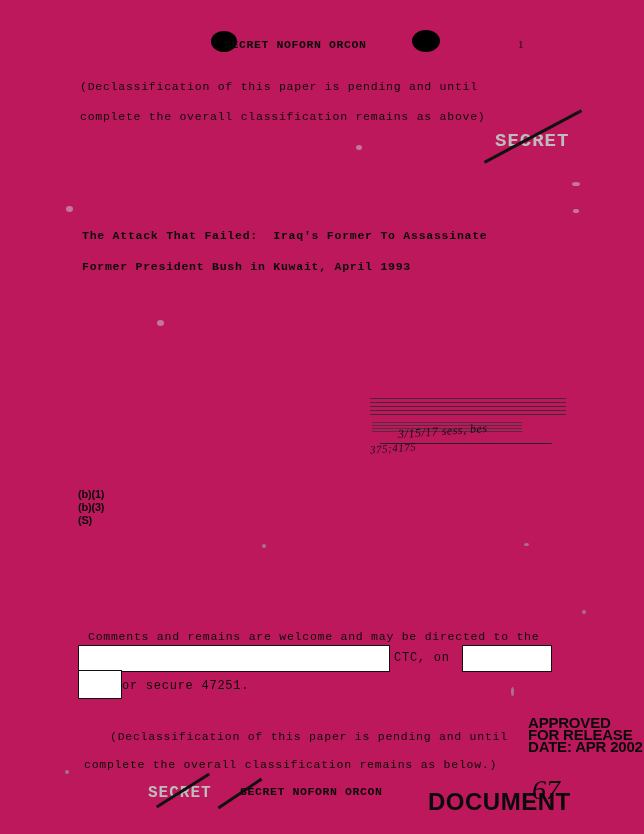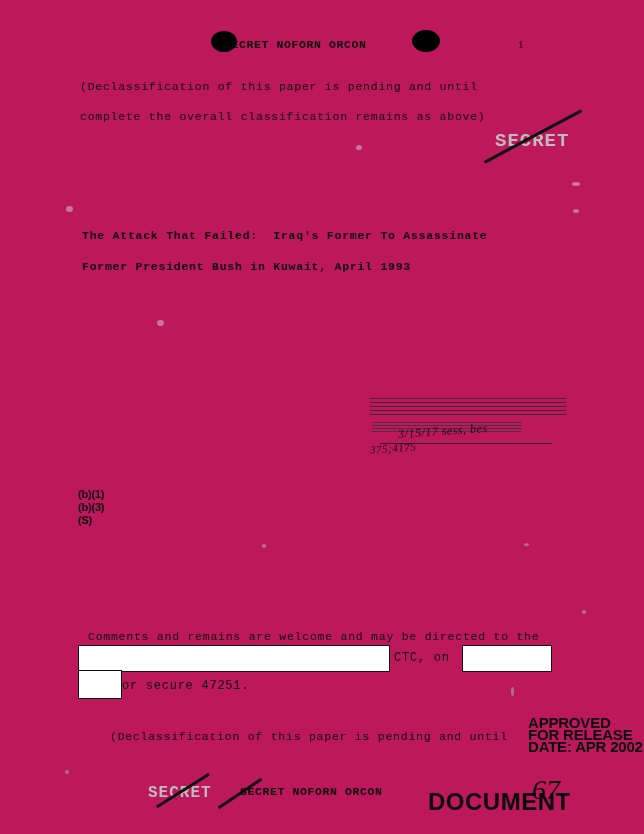--- a/index.html
+++ b/index.html
@@ -238,20 +238,21 @@
   </div>
 
   <div class="para" style="left:88px; top:622px;">Comments and remains are welcome and may be directed to the</div>
   <div class="redact-box" style="left:78px; top:645px; width:310px; height:25px;"></div>
   <div class="note-line" style="left:394px; top:651px;">CTC, on</div>
   <div class="redact-box" style="left:462px; top:645px; width:88px; height:25px;"></div>
   <div class="redact-box" style="left:78px; top:670px; width:42px; height:27px;"></div>
   <div class="note-line" style="left:122px; top:679px;">or secure 47251.</div>
 
   <div class="para" style="left:110px; top:722px;">(Declassification of this paper is pending and until</div>
+  <div class="para" style="left:84px; top:750px;">complete the overall classification remains as below.)</div>
 
   <div class="stamp">
     <div>APPROVED FOR RELEASE</div>
     <div>DATE: APR 2002</div>
   </div>
 
   <div class="ghost-stamp small" style="left:148px; top:784px;">SECRET</div>
   <div class="slash" style="left:152px; top:789px; width:62px; height:3px; transform: rotate(-32deg);"></div>
   <div class="slash" style="left:214px; top:792px; width:52px; height:3px; transform: rotate(-34deg);"></div>
   <div class="classification bot-class">SECRET NOFORN ORCON</div>

